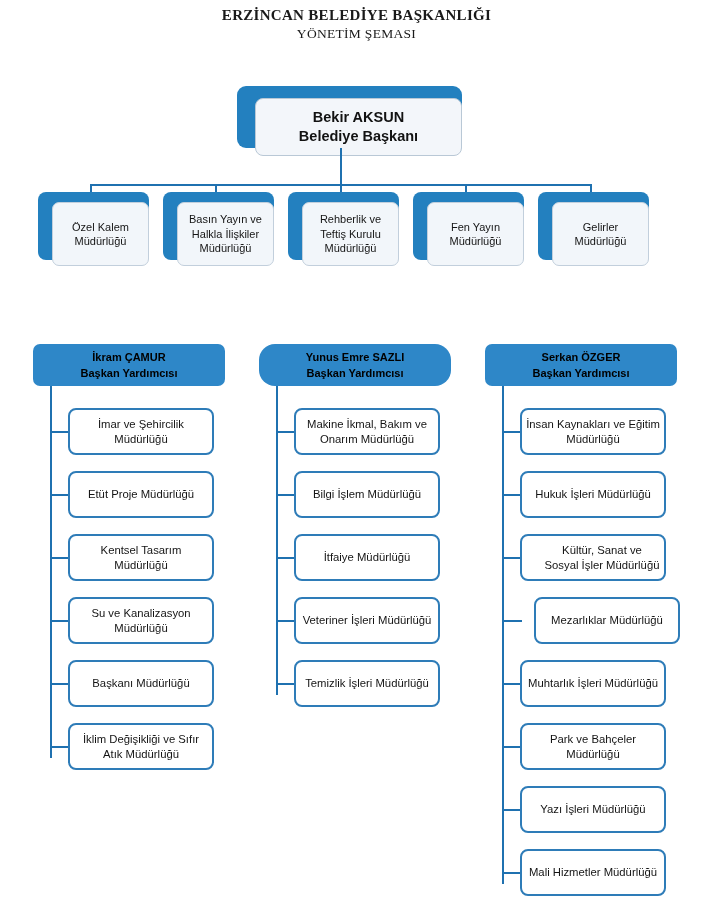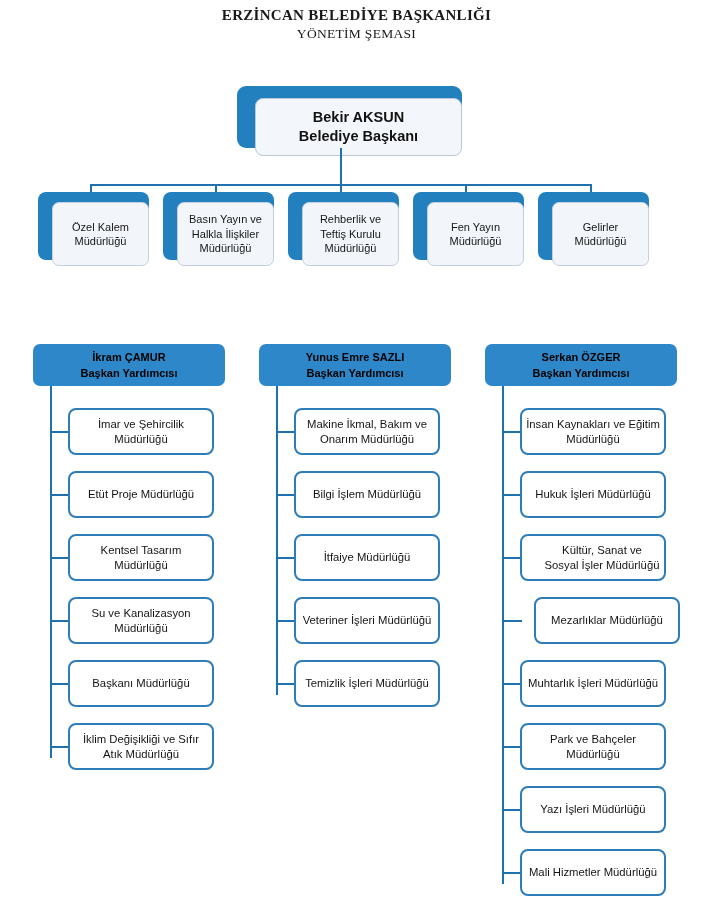--- a/index.html
+++ b/index.html
@@ -272,21 +272,21 @@
 <div class="conn-h" style="left:50px; top:683px; width:20px;"></div>
 <div class="unit" style="left:68px; top:660px;">
   <span>Başkanı Müdürlüğü</span>
 </div>
 
 <div class="conn-h" style="left:50px; top:746px; width:20px;"></div>
 <div class="unit" style="left:68px; top:723px;">
   <span>İklim Değişikliği ve Sıfır Atık Müdürlüğü</span>
 </div>
 
-<div class="deputy-head" style="left:259px;">
+<div class="deputy-head" style="left:259px;border-radius:16px;">
   <div class="ln">Yunus Emre SAZLI</div>
   <div class="ln">Başkan Yardımcısı</div>
 </div>
 <div class="conn-v" style="left:276px; top:386px; height:309px;"></div>
 
 <div class="conn-h" style="left:276px; top:431px; width:20px;"></div>
 <div class="unit" style="left:294px; top:408px;">
   <span>Makine İkmal, Bakım ve Onarım Müdürlüğü</span>
 </div>
 

